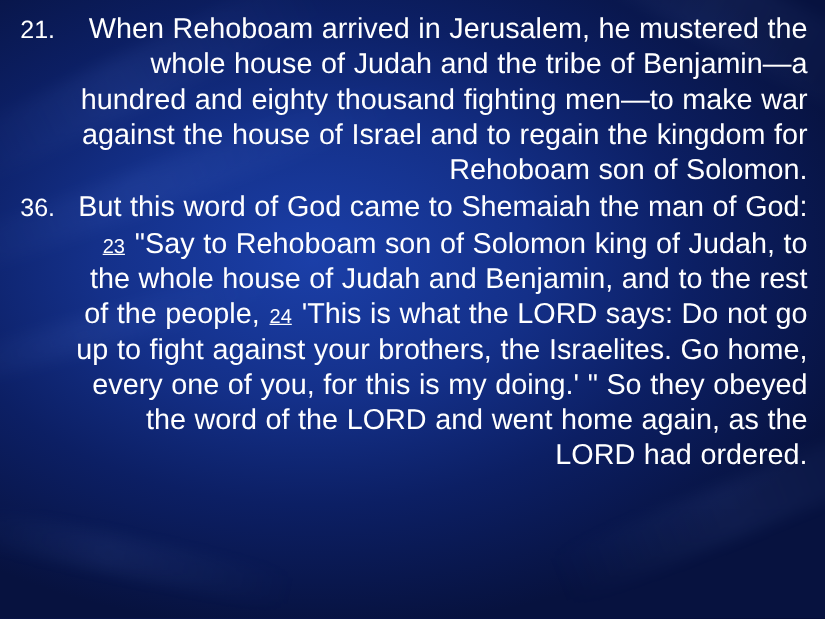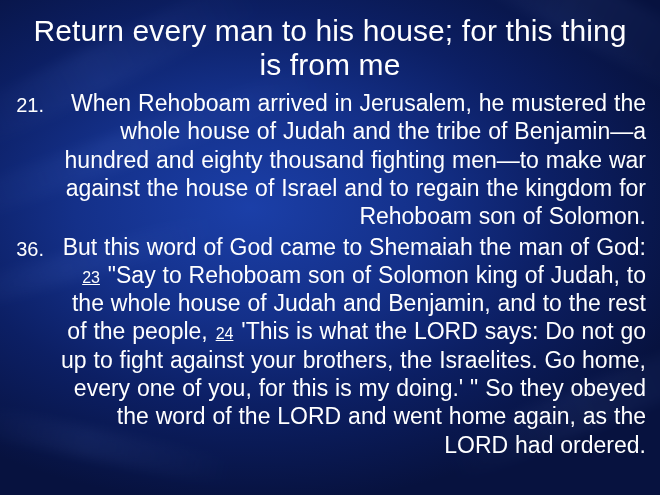--- a/index.html
+++ b/index.html
@@ -97,21 +97,20 @@
 
   <div class="streak s1"></div>
   <div class="streak s2"></div>
   <div class="streak s3"></div>
   <div class="streak s4"></div>
   <div class="streak s5"></div>
   <div class="streak s6"></div>
 
   <div class="content">
 
-    <h1 class="title">Return every man to his house; for this thing is from me</h1>
 
     <div class="body">
 
       <div class="verse">
         <div class="vnum">21.</div>
         <div class="vtext">When Rehoboam arrived in Jerusalem, he mustered the whole house of Judah and the tribe of Benjamin—a hundred and eighty thousand fighting men—to make war against the house of Israel and to regain the kingdom for Rehoboam son of Solomon.</div>
       </div>
 
       <div class="verse">
         <div class="vnum">36.</div>

